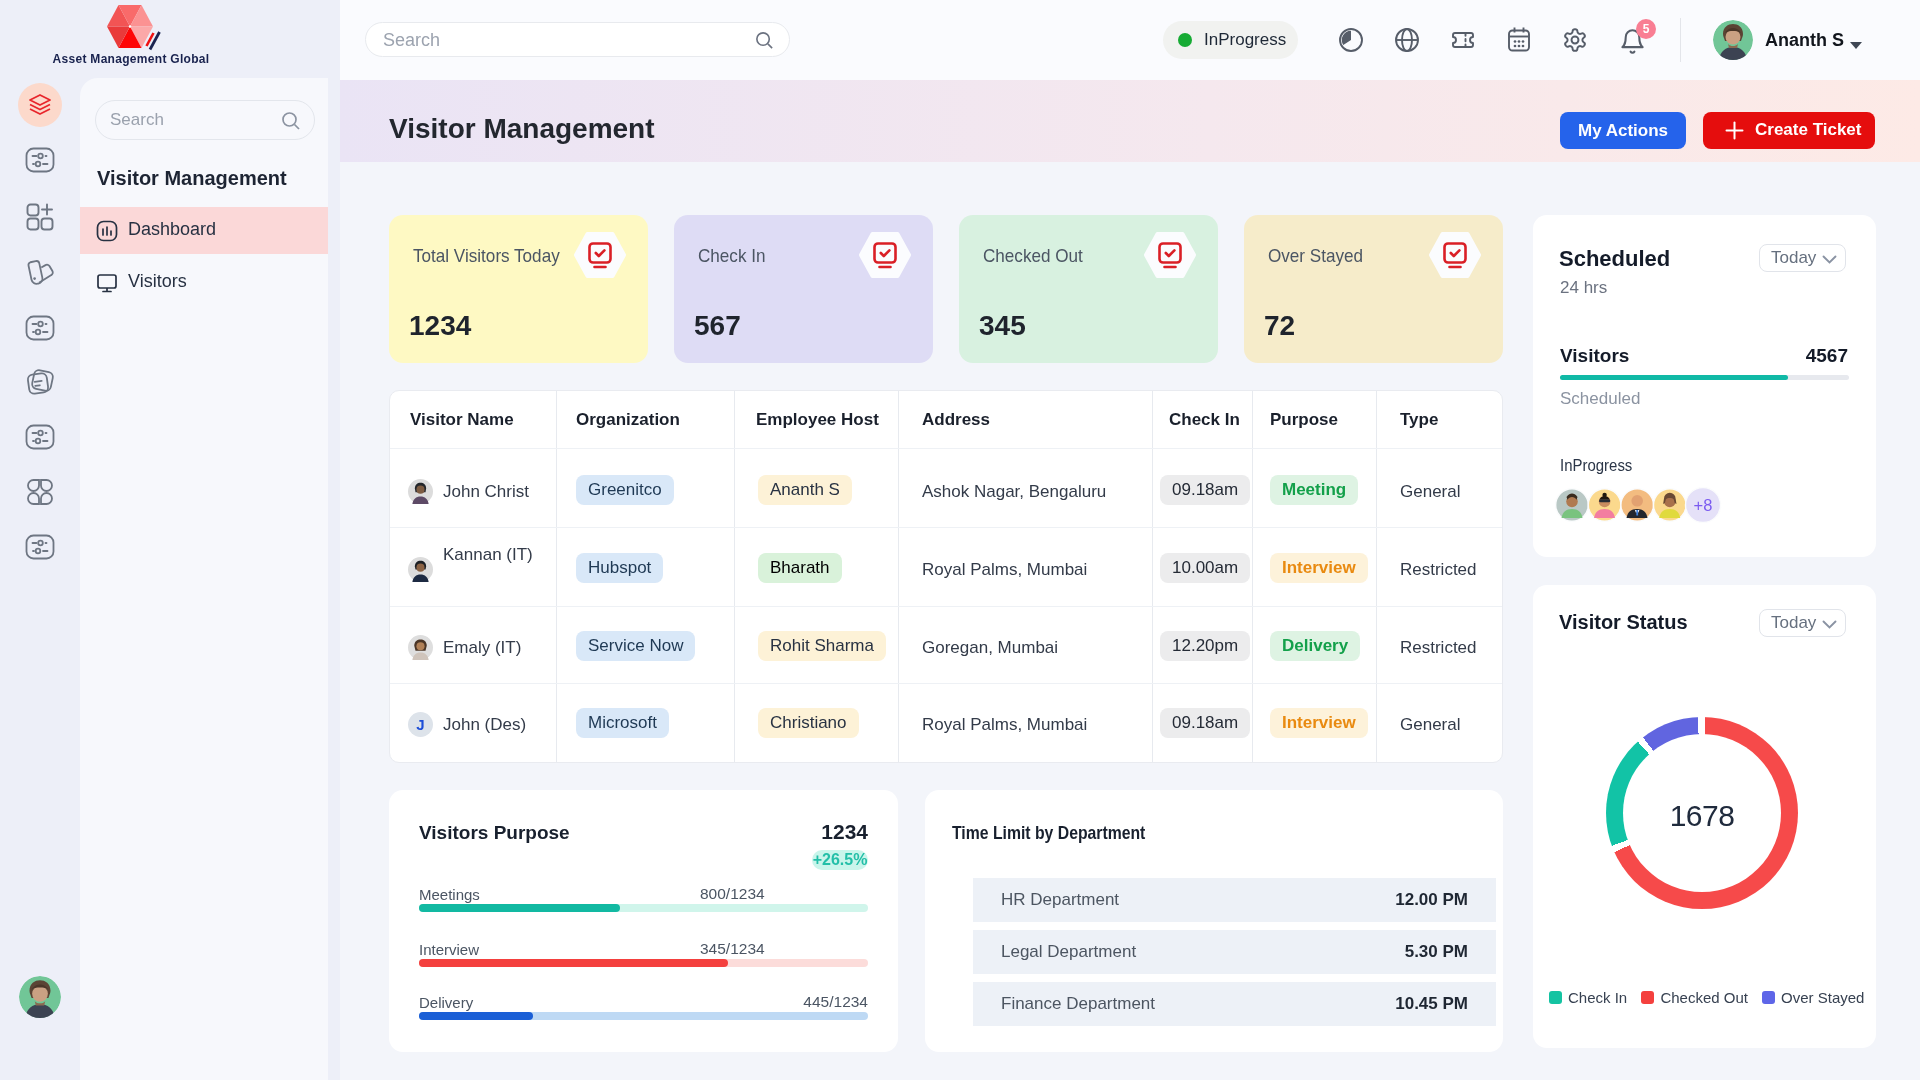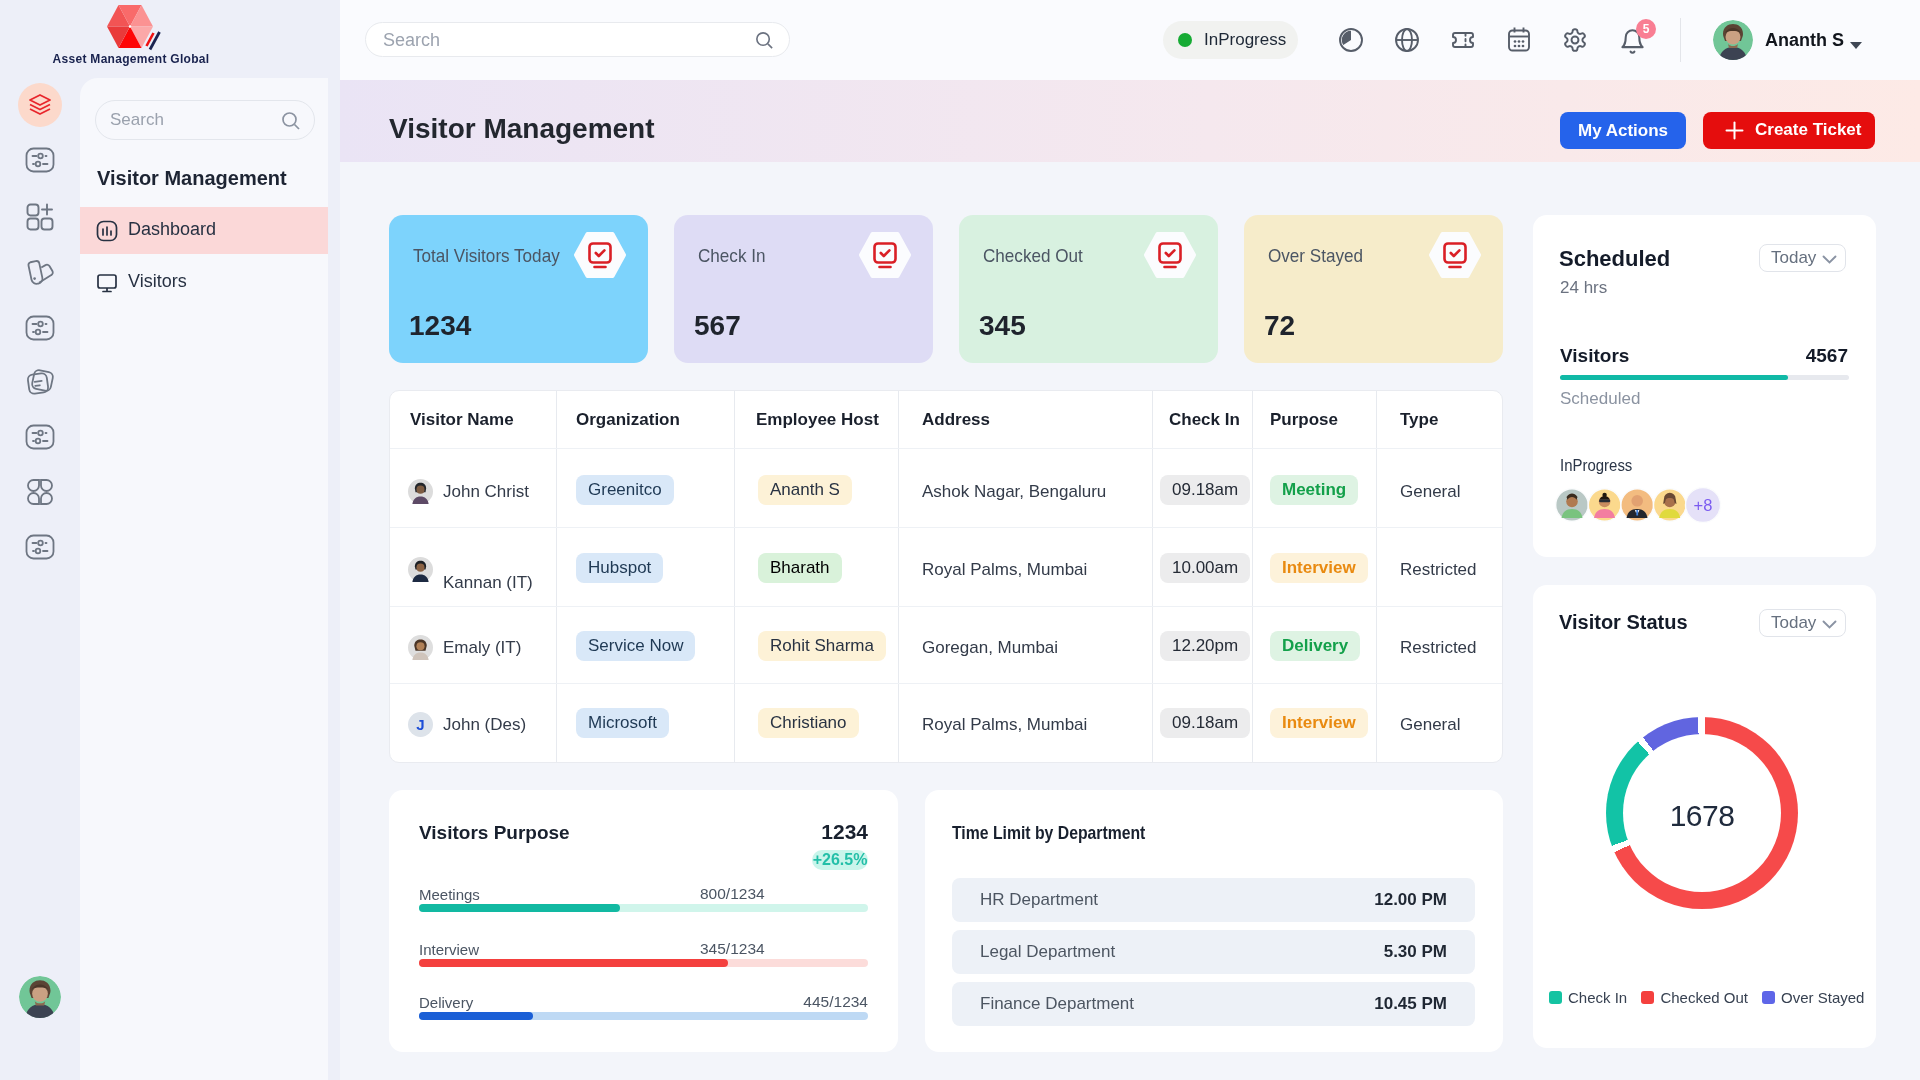--- a/index.html
+++ b/index.html
@@ -25,21 +25,21 @@
 .colline { position:absolute; top:0; bottom:0; width:1px; background:#e7eaef; }
 .rowline { position:absolute; left:0; right:0; height:1px; background:#eef1f5; }
 .cell { position:absolute; font-size:17px; color:#333b49; }
 .chip { display:inline-block; padding:5px 12px; border-radius:8px; font-size:17px; }
 .chip-org { background:#d9e8f8; color:#1f3954; }
 .chip-time { background:#ececed; color:#252b36; }
 .chip-b { font-weight:bold; }
 
 .h3 { font-weight:bold; font-size:19px; color:#18202e; }
 .bar { position:absolute; height:8px; border-radius:4px; }
-.deptrow { position:absolute; width:523px; height:44px; background:#edf1f7; border-radius:8px; font-size:17px; color:#4c5561; }
+.deptrow { position:absolute; width:523px; height:44px; background:#edf1f7; border-radius:0; font-size:17px; color:#4c5561;margin-left:21px; }
 .deptrow .t { position:absolute; right:28px; top:12px; font-weight:bold; color:#1f2733; }
 .deptrow .l { position:absolute; left:28px; top:12px; }
 
 .todaybtn { position:absolute; width:87px; height:28px; border:1px solid #e1e4ea; border-radius:8px; color:#66707f; font-size:17px; line-height:26px; padding-left:11px; background:#fff; }
 .todaybtn svg { position:absolute; right:8px; top:10px; }
 .legend-sq { display:inline-block; width:13px; height:13px; border-radius:3px; margin-right:6px; vertical-align:-1px; }
 </style>
 </head>
 <body>
 <div class="abs" id="leftbg"></div>
@@ -273,21 +273,21 @@
 <div class="abs" style="left:1560px; top:112px; width:126px; height:37px; background:#2563eb; border-radius:8px; color:#fff; font-size:17px; font-weight:bold; text-align:center; line-height:37px;">My Actions</div>
 <div class="abs" style="left:1703px; top:112px; width:172px; height:37px; background:#e50d0d; border-radius:8px; color:#fff;">
   <svg style="position:absolute; left:22px; top:9px;" width="19" height="19" viewBox="0 0 19 19" stroke="#fff" stroke-width="2" stroke-linecap="round">
       <line x1="9.5" y1="1.5" x2="9.5" y2="17.5"></line>
       <line x1="1.5" y1="9.5" x2="17.5" y2="9.5"></line>
     </svg>
   <span style="position:absolute; left:52px; top:8px; font-size:17px; font-weight:bold;">Create Ticket</span>
 </div>
 
 <div id="statcards">
-<div class="card statcard" style="left:389px; background:#7dd3fc;">
+<div class="card statcard" style="left:389px; background:#fef9c3;">
   <div class="stat-title">Total Visitors Today</div>
   <div class="stat-num">1234</div>
   <div class="hexwrap"><svg width="52" height="46" viewBox="0 0 52 46">
           <polygon points="13.5,2 38.5,2 50,23 38.5,44 13.5,44 2,23" fill="#fbfcfe" stroke="#fbfcfe" stroke-width="4" stroke-linejoin="round"></polygon>
           <g fill="none" stroke="#da1f26" stroke-width="2.6" stroke-linecap="round" stroke-linejoin="round">
             <rect x="15.5" y="11.5" width="21" height="19" rx="3.5"></rect>
             <path d="M21.8 21l3 3 5.6-5.6"></path>
             <path d="M20.5 35h11"></path>
           </g>
         </svg></div>
@@ -365,21 +365,21 @@
   <div class="cell" style="left:770px; top:84px;"><span class="chip chip-time">09.18am</span></div>
   <div class="cell" style="left:880px; top:84px;"><span class="chip chip-b" style="background:#def3e3; color:#13a04a;">Meeting</span></div>
   <div class="cell" style="left:1010px; top:91px;">General</div>
 
   <div class="cell" style="left:18px; top:166px;"><svg width="25" height="25" viewBox="0 0 40 40">
         <circle cx="20" cy="20" r="20" fill="#dcdcdc"></circle>
         <path d="M11 15c0-6 4-9 9-9s9 3 9 9l-1 5h-16z" fill="#1c1f24"></path>
         <circle cx="20" cy="17" r="6.5" fill="#8a6244"></circle>
         <path d="M7 40c1-8 6-12 13-12s12 4 13 12z" fill="#1d2a42"></path>
       </svg></div>
-  <div class="cell" style="left:53px; top:182px;">Kannan (IT)</div>
+  <div class="cell" style="left:53px; top:154px;">Kannan (IT)</div>
   <div class="cell" style="left:186px; top:162px;"><span class="chip chip-org">Hubspot</span></div>
   <div class="cell" style="left:368px; top:162px;"><span class="chip" style="background:#d9f2da; color:#000000;">Bharath</span></div>
   <div class="cell" style="left:532px; top:169px;">Royal Palms, Mumbai</div>
   <div class="cell" style="left:770px; top:162px;"><span class="chip chip-time">10.00am</span></div>
   <div class="cell" style="left:880px; top:162px;"><span class="chip chip-b" style="background:#fdf2da; color:#e98a10;">Interview</span></div>
   <div class="cell" style="left:1010px; top:169px;">Restricted</div>
 
   <div class="cell" style="left:18px; top:244px;"><svg width="25" height="25" viewBox="0 0 40 40">
         <circle cx="20" cy="20" r="20" fill="#dedede"></circle>
         <path d="M10 17c0-7 5-10 10-10s10 3 10 10l-2 8h-16z" fill="#4a3526"></path>

